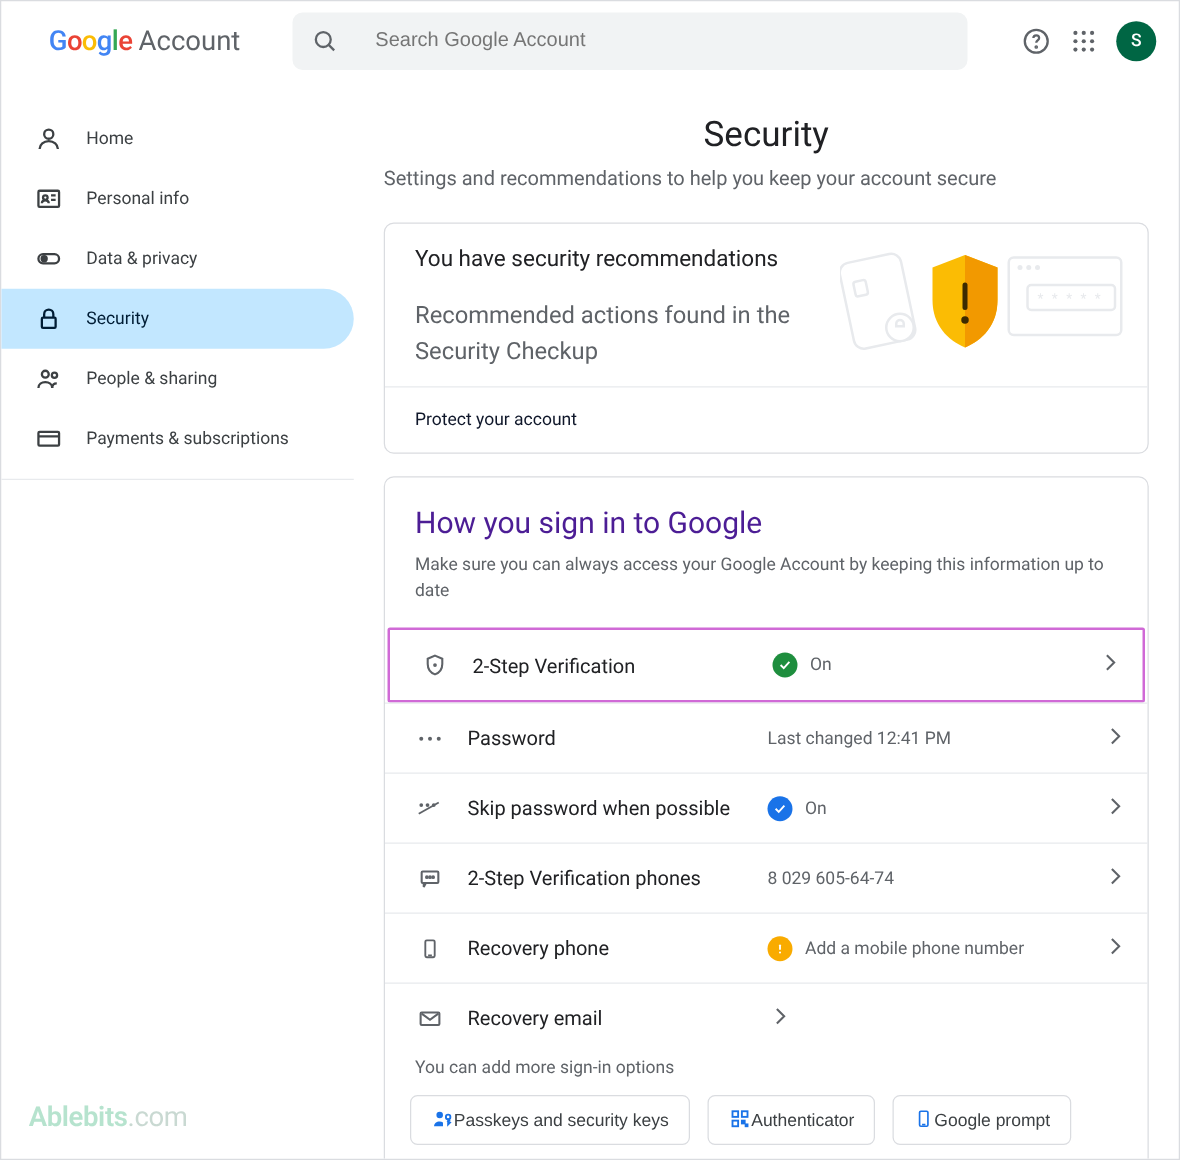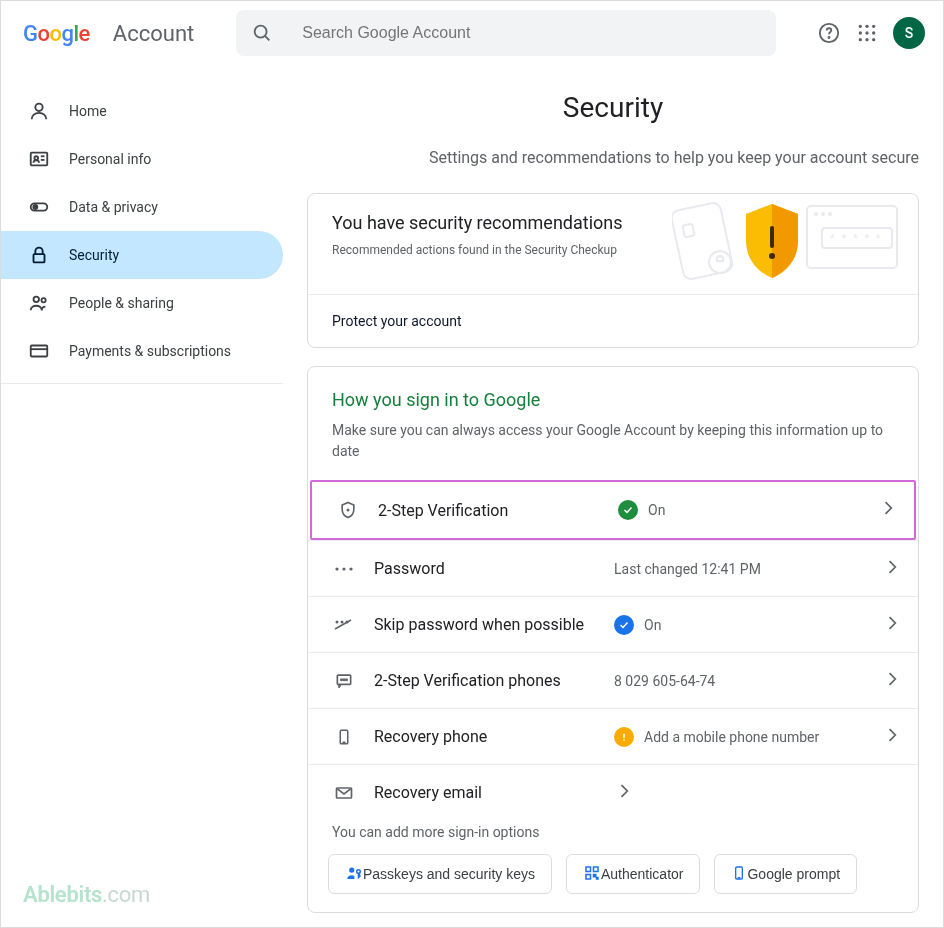--- a/index.html
+++ b/index.html
@@ -16,21 +16,22 @@
   .header {
     display: flex;
     align-items: center;
     height: 64px;
     padding: 0 18px 0 22px;
     gap: 18px;
   }
   .logo-block {
     display: flex;
     align-items: flex-end;
-    gap: 20px;
+    gap: 2px;
+    margin-left: 16px;
   }
   .google-logo {
     font-size: 22px;
     font-weight: 500;
     letter-spacing: -0.5px;
   }
   .g1 { color:#4285F4; } .g2 { color:#EA4335; } .g3 { color:#FBBC05; }
   .g4 { color:#4285F4; } .g5 { color:#34A853; } .g6 { color:#EA4335; }
   .account-word { color:#5f6368; font-size:22px; margin-left:3px; }
   .search-wrap {
@@ -63,37 +64,37 @@
     display:flex; align-items:center; gap:18px;
     height:48px; padding-left:26px; padding-right:20px;
     border-radius: 0 24px 24px 0;
     color:#3c4043; font-size:14px; cursor:pointer;
   }
   .nav-item.active { background:#c2e7ff; color:#001d35; }
   .nav-icon { width:24px; height:24px; color:#3c4043; display:flex; align-items:center; justify-content:center; }
   .nav-divider { height:1px; background:#e8eaed; margin: 8px 0; width: 282px; }
   .main { flex:1; padding: 26px 24px 0 24px; overflow:hidden; }
   .page-title { text-align:center; font-size:28px; color:#202124; font-weight:400; }
-  .page-sub { text-align:right; color:#5f6368; font-size:16px; margin-top:24px; }
+  .page-sub { text-align:left; color:#5f6368; font-size:16px; margin-top:9px; }
 
   .card {
     border:1px solid #dadce0; border-radius:8px; margin-top:26px;
     padding: 0;
   }
   .card-body { padding: 18px 24px 4px 24px; }
   .card-title { font-size:18px; color:#202124; }
-  .card-sub { color:#5f6368; font-size:12px; margin-top:8px; line-height:1.5; max-width:320px; }
+  .card-sub { color:#5f6368; font-size:19px; margin-top:20px; line-height:1.5; max-width:320px; }
   .reco-top { display:flex; }
   .reco-illus { flex:1; display:flex; align-items:center; justify-content:flex-end; padding-right:16px; }
   .card-divider { height:1px; background:#e8eaed; margin-top:10px; }
   .card-link { display:block; padding:18px 24px; color:#0f172a; font-size:14px; text-decoration:none; cursor:pointer; }
 
   .howsign-card { border:1px solid #dadce0; border-radius:8px; margin-top:18px; padding:22px 0 18px 0; }
   .howsign-head { padding: 0 24px; }
-  .howsign-title { font-size:18px; color:#15803d; }
+  .howsign-title { font-size:24px; color:#4c1d95; }
   .howsign-sub { color:#5f6368; font-size:14px; margin-top:10px; line-height:1.5; }
 
   .signin-list { margin-top:18px; }
   .signin-row {
     display:flex; align-items:center; height:56px;
     padding: 0 16px 0 24px; cursor:pointer;
     border-top:1px solid #e8eaed;
   }
   .signin-row.first { border-top: none; }
   .row-icon { width:24px; color:#5f6368; display:flex; align-items:center; justify-content:center; margin-right:18px; }

